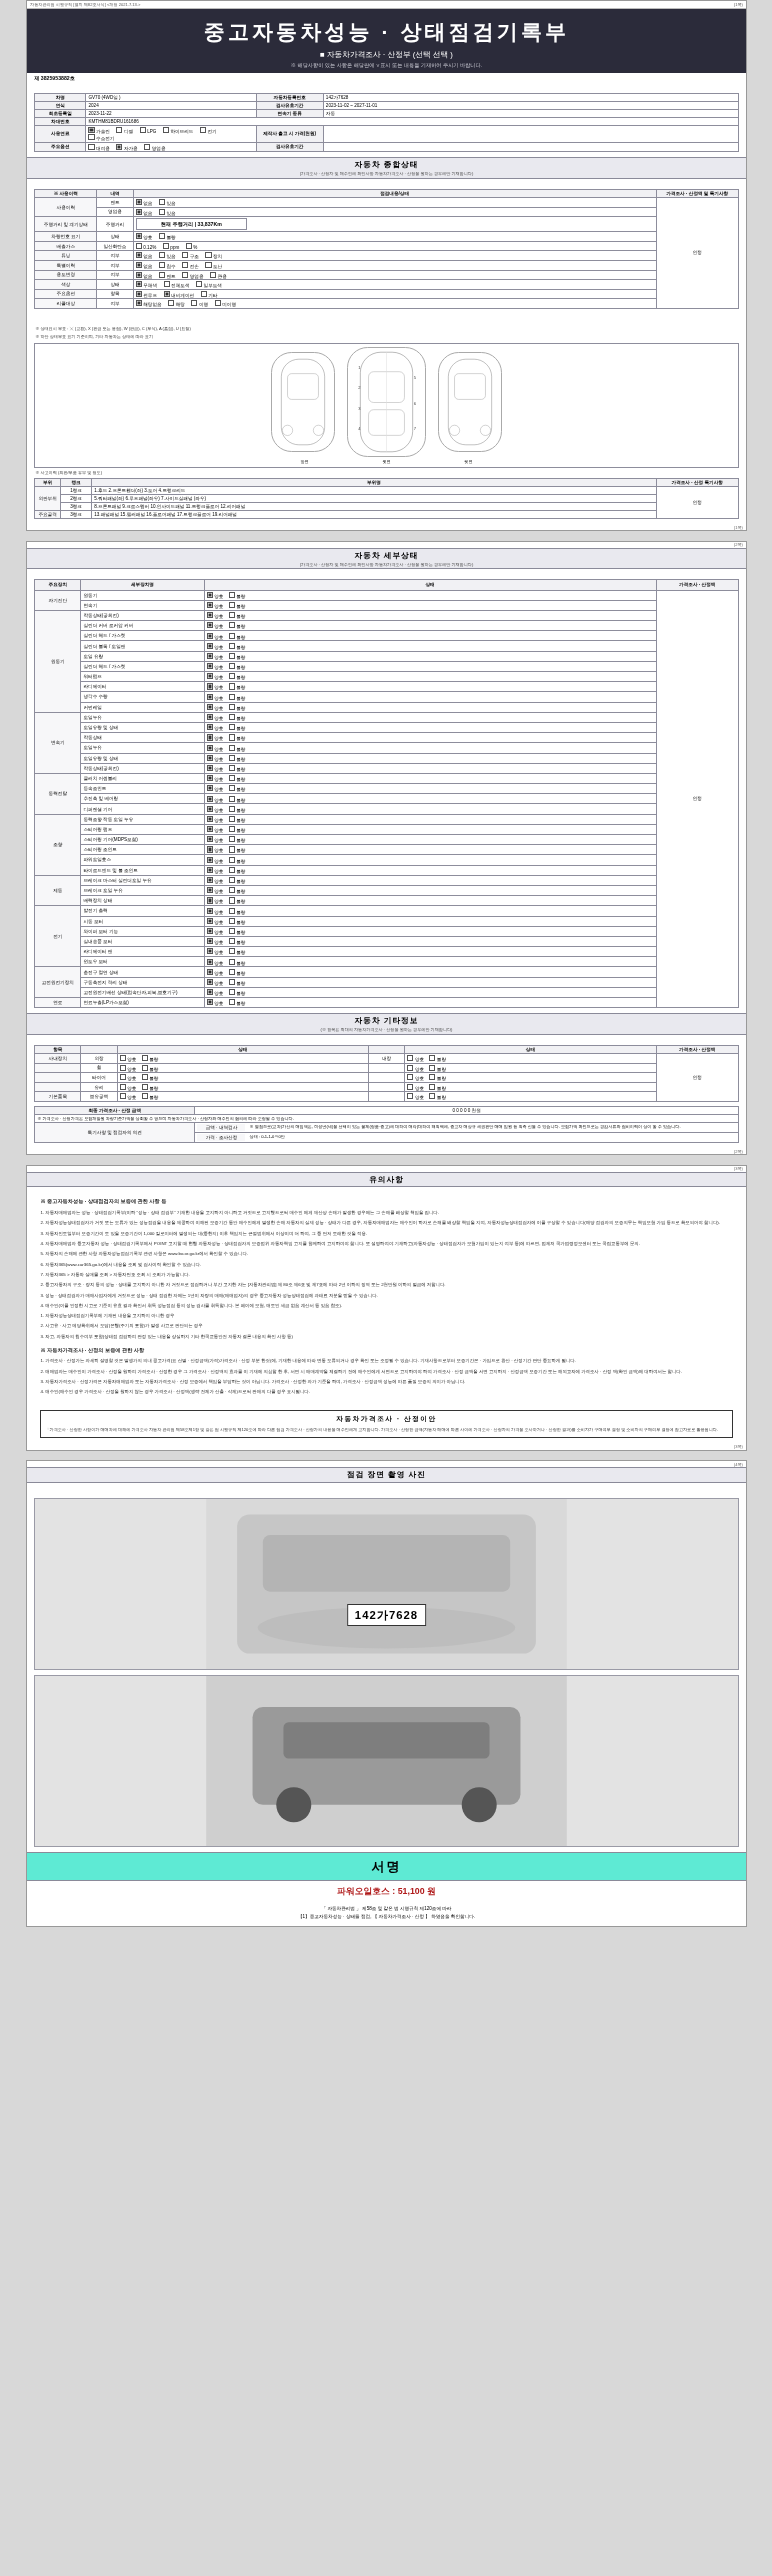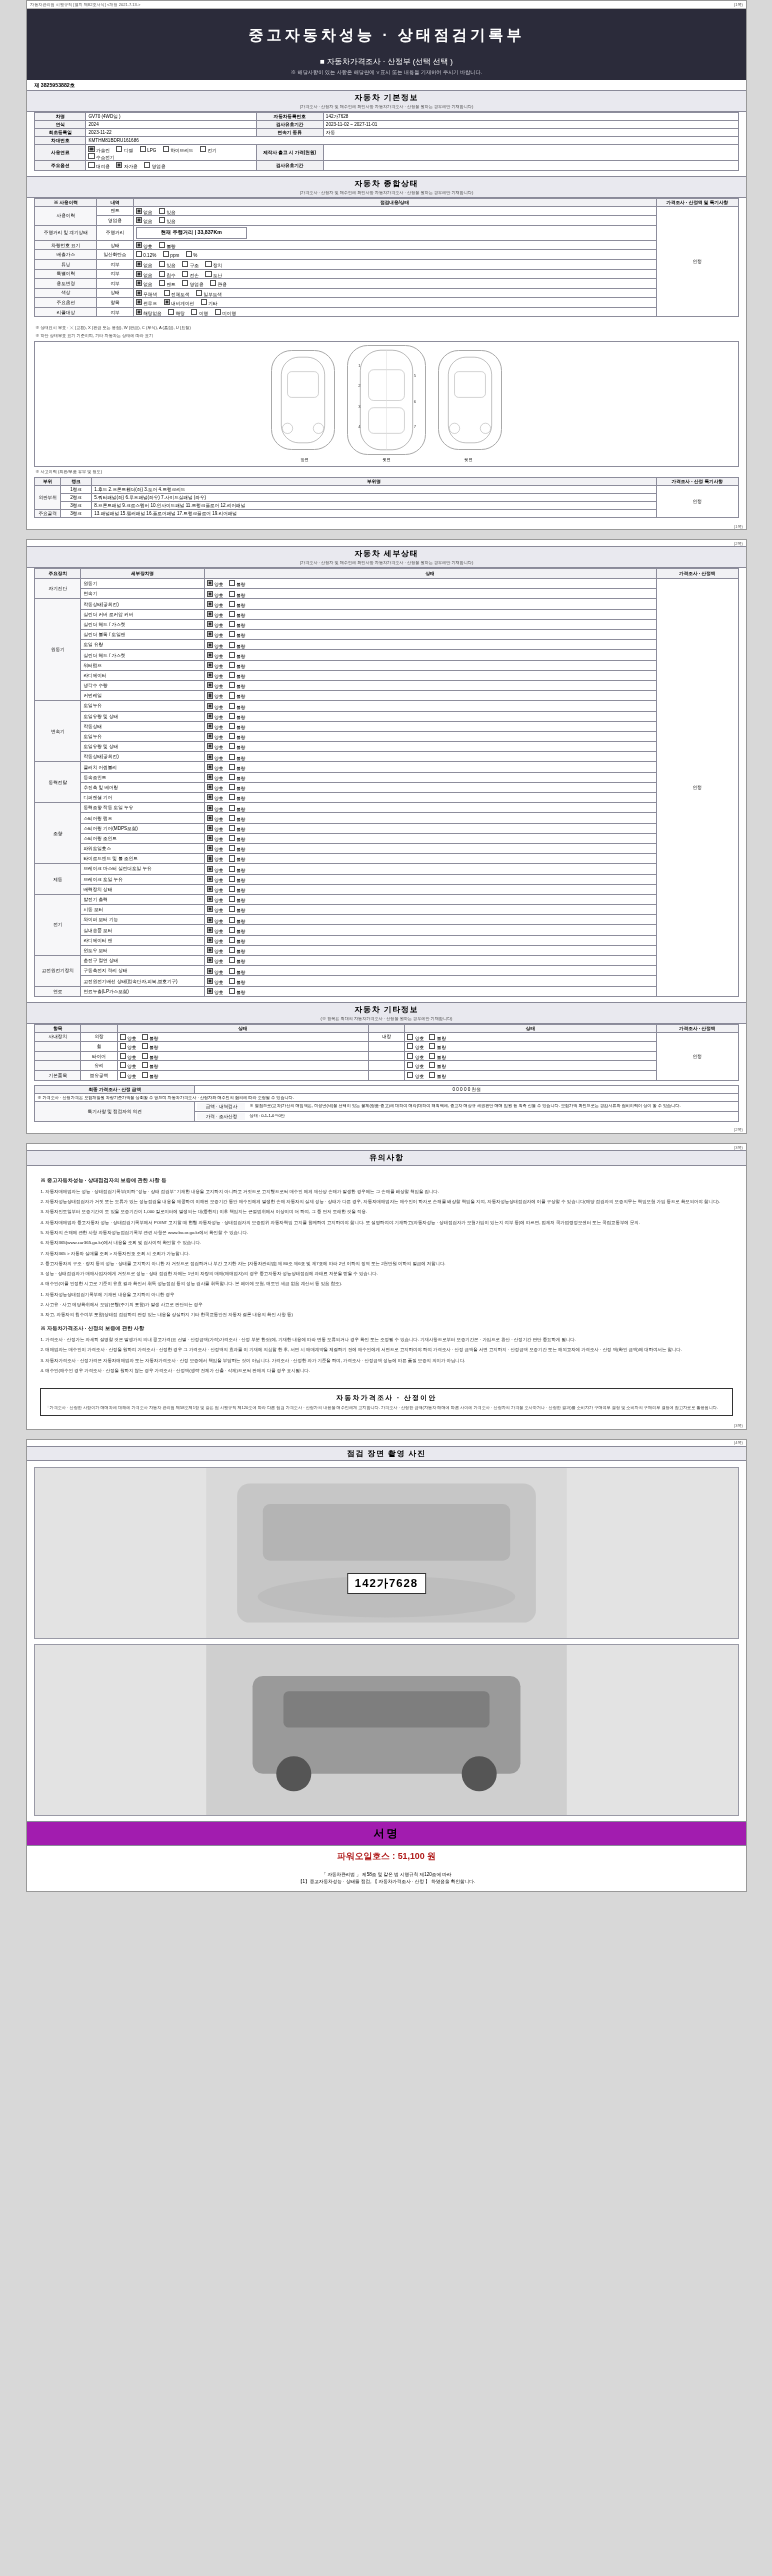--- a/index.html
+++ b/index.html
@@ -1,43 +1,43 @@
 <!DOCTYPE html>
 <html style="font-size:8.2px"><head>
 <meta charset="utf-8">
 <style>
   html,body{margin:0;padding:0;background:#d8d8d8;font-family:"Liberation Sans",sans-serif;}
   body{width:773px;}
   .page{width:721px;margin:0 auto;background:#fff;border:0.5px solid #999;box-sizing:border-box;}
   .gap{height:9.3px;}
   .hdrbar{background:#2b2b3a;color:#fff;text-align:center;padding:5.2px 0 4.1px;}
-  .hdrbar h1{margin:12px;font-size:15px;letter-spacing:3.1px;font-weight:bold;}
+  .hdrbar h1{margin:4px;font-size:21px;letter-spacing:3.1px;font-weight:bold;}
   .hdrbar .sub{font-size:7.7px;margin-top:4px;}
   .hdrbar .sub2{font-size:5.2px;margin-top:2.1px;color:#cfcfd8;}
   .topnote{font-size:4.1px;color:#555;border-bottom:0.5px solid #bbb;padding:1px 3.1px;display:flex;justify-content:space-between;}
   .secbar{background:#e9e9ef;border-top:0.5px solid #8a8a99;border-bottom:0.5px solid #8a8a99;text-align:center;padding:2.1px 0 1.5px;}
   .secbar .t{font-size:7.7px;font-weight:bold;letter-spacing:1px;}
   .secbar .d{font-size:4.1px;color:#444;margin-top:1px;}
   table{border-collapse:collapse;width:100%;font-size:4.6px;}
   td,th{border:0.5px solid #8d8d9c;padding:1px 2.1px;vertical-align:middle;}
   .lbl{background:#f1f1f4;text-align:center;font-weight:bold;}
   .lbl2{background:#f7f7f9;text-align:center;}
   .ctr{text-align:center;}
-  .wrap{padding:0 7.2px 5.2px;}
+  .wrap{padding:0 7.2px 5.2px;margin-top:10px;}
   .chk{display:inline-block;width:4.1px;height:4.1px;border:0.5px solid #555;margin-right:1.5px;vertical-align:-0.5px;background:#fff;}
   .chk.on{background:#333;box-shadow:inset 0 0 0 0.5px #fff;}
   .chkline{display:inline-block;margin-right:5.2px;white-space:nowrap;}
   .fine{font-size:4.1px;color:#333;line-height:1.5;}
   .diagram{border:0.5px solid #8d8d9c;margin:0;padding:3.1px;}
   .diagram .row{display:flex;justify-content:center;align-items:center;gap:12.4px;}
   .carbox{width:77px;height:108px;border:0.5px solid #aaa;border-radius:20.6px;position:relative;background:#fff;}
   .carbox.small{width:62px;height:98px;}
   .photo{background:#e3e3e3;border:0.5px solid #9a9aa6;height:170px;display:flex;align-items:center;justify-content:center;position:relative;overflow:hidden;}
   .plate{background:#fff;border:1px solid #333;padding:2.1px 7.2px;font-size:11.3px;font-weight:bold;letter-spacing:1px;}
-  .sign{background:#a21caf;text-align:center;padding:4.1px;font-size:11px;font-weight:bold;letter-spacing:2.1px;border-top:0.5px solid #8a8a99;border-bottom:0.5px solid #8a8a99;}
+  .sign{background:#5eead4;text-align:center;padding:4.1px;font-size:13px;font-weight:bold;letter-spacing:2.1px;border-top:0.5px solid #8a8a99;border-bottom:0.5px solid #8a8a99;}
   .fee{text-align:center;font-size:8.8px;font-weight:bold;color:#b01b1b;padding:5.2px 0;}
   .footer{text-align:center;font-size:4.6px;padding:2.1px 0 5.2px;line-height:1.7;}
   .terms{font-size:4.4px;line-height:1.75;padding:5.2px 13.4px;color:#222;}
   .terms h3{font-size:5.2px;margin:5.2px 0 2.6px;}
   .terms p{margin:0 0 2.6px;}
   .warnbox{border:1px solid #333;margin:6.2px 13.4px;padding:4.1px;}
   .warnbox .wt{text-align:center;font-size:6.7px;font-weight:bold;letter-spacing:1.5px;margin-bottom:2.6px;}
   .grid-mini td{height:7.2px;}
   .vsmall{font-size:4.1px;}
   .tag{font-size:4.1px;color:#666;text-align:right;padding:0.5px 3.1px;}
@@ -52,24 +52,20 @@
     <span>(1쪽)</span>
   </div>
 
   <div class="hdrbar">
     <h1>중고자동차성능 · 상태점검기록부</h1>
     <div class="sub">■ 자동차가격조사 · 산정부 (선택 선택 )</div>
     <div class="sub2">※ 해당사항이 있는 사항은 해당란에 ∨표시 또는 내용을 기재하여 주시기 바랍니다.</div>
   </div>
   <div style="padding:1.5px 7.2px;font-size:5.2px;font-weight:bold;">제 3825953882호</div>
 
-  <div class="secbar">
-    <div class="t">자동차 기본정보</div>
-    <div class="d">(가격조사 · 산정자 및 매수인에 확인사항 자동차가격조사 · 산정을 원하는 경우에만 기재합니다)</div>
-  </div>
   <div class="wrap">
     <table>
       <tbody>
           <tr>
         <td class="lbl" style="width:46px">차명</td>
         <td style="width:165px">GV70 (4WD일 )</td>
         <td class="lbl" style="width:62px">자동차등록번호</td>
         <td>142가7628</td>
       </tr>
       <tr>

